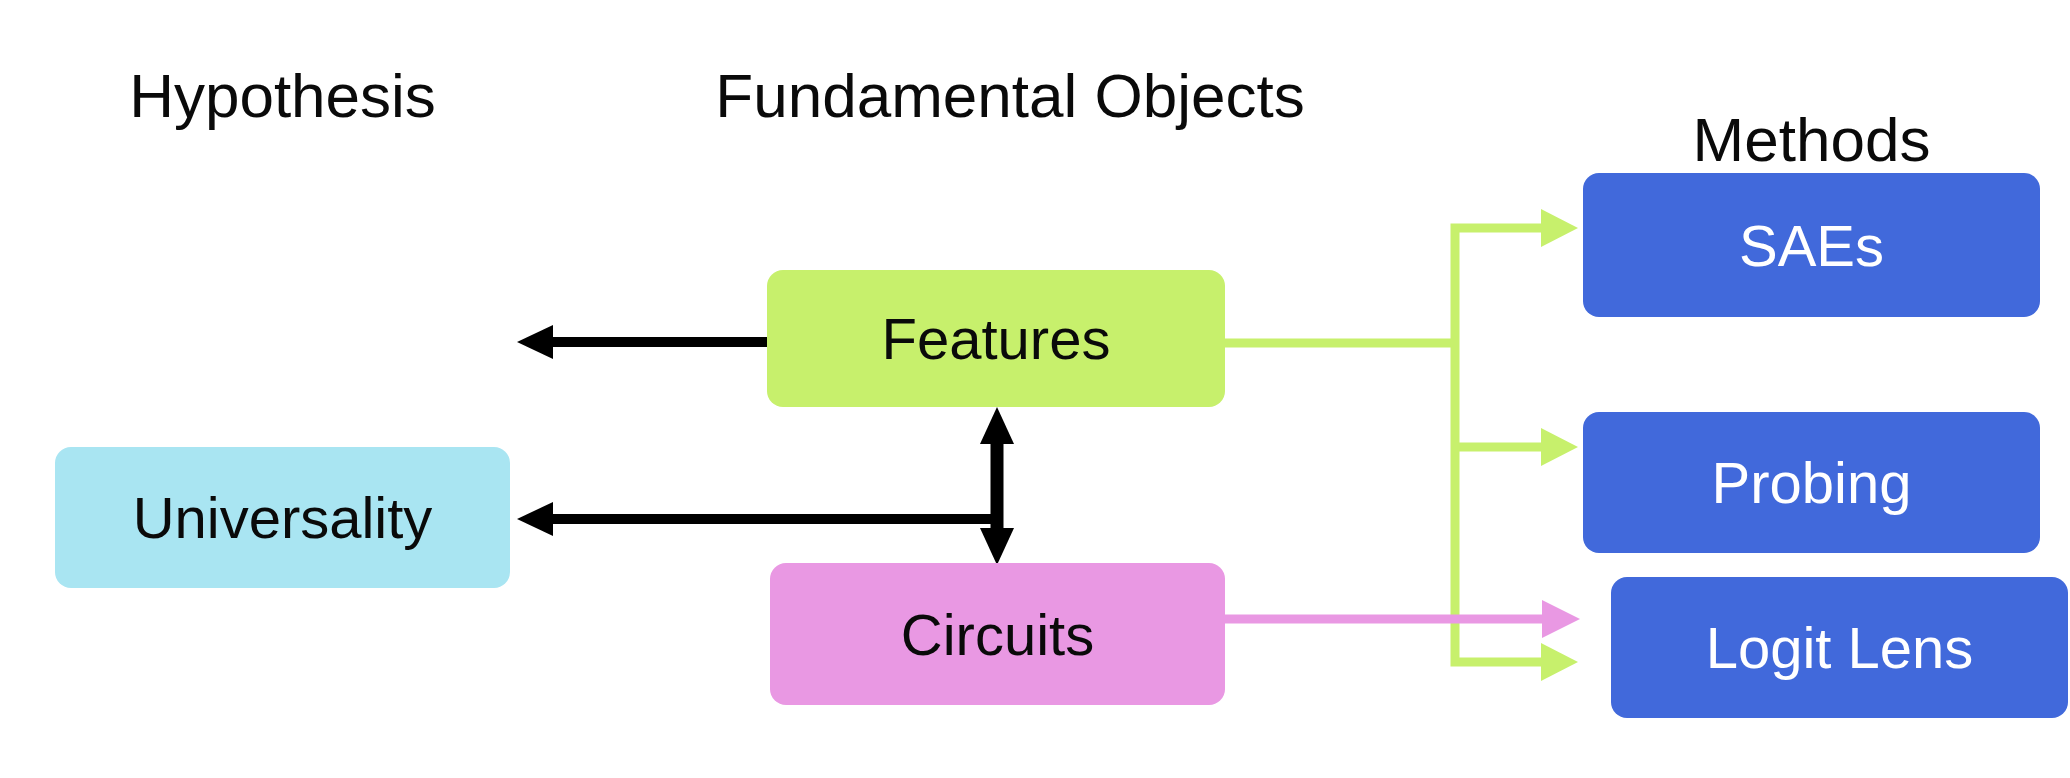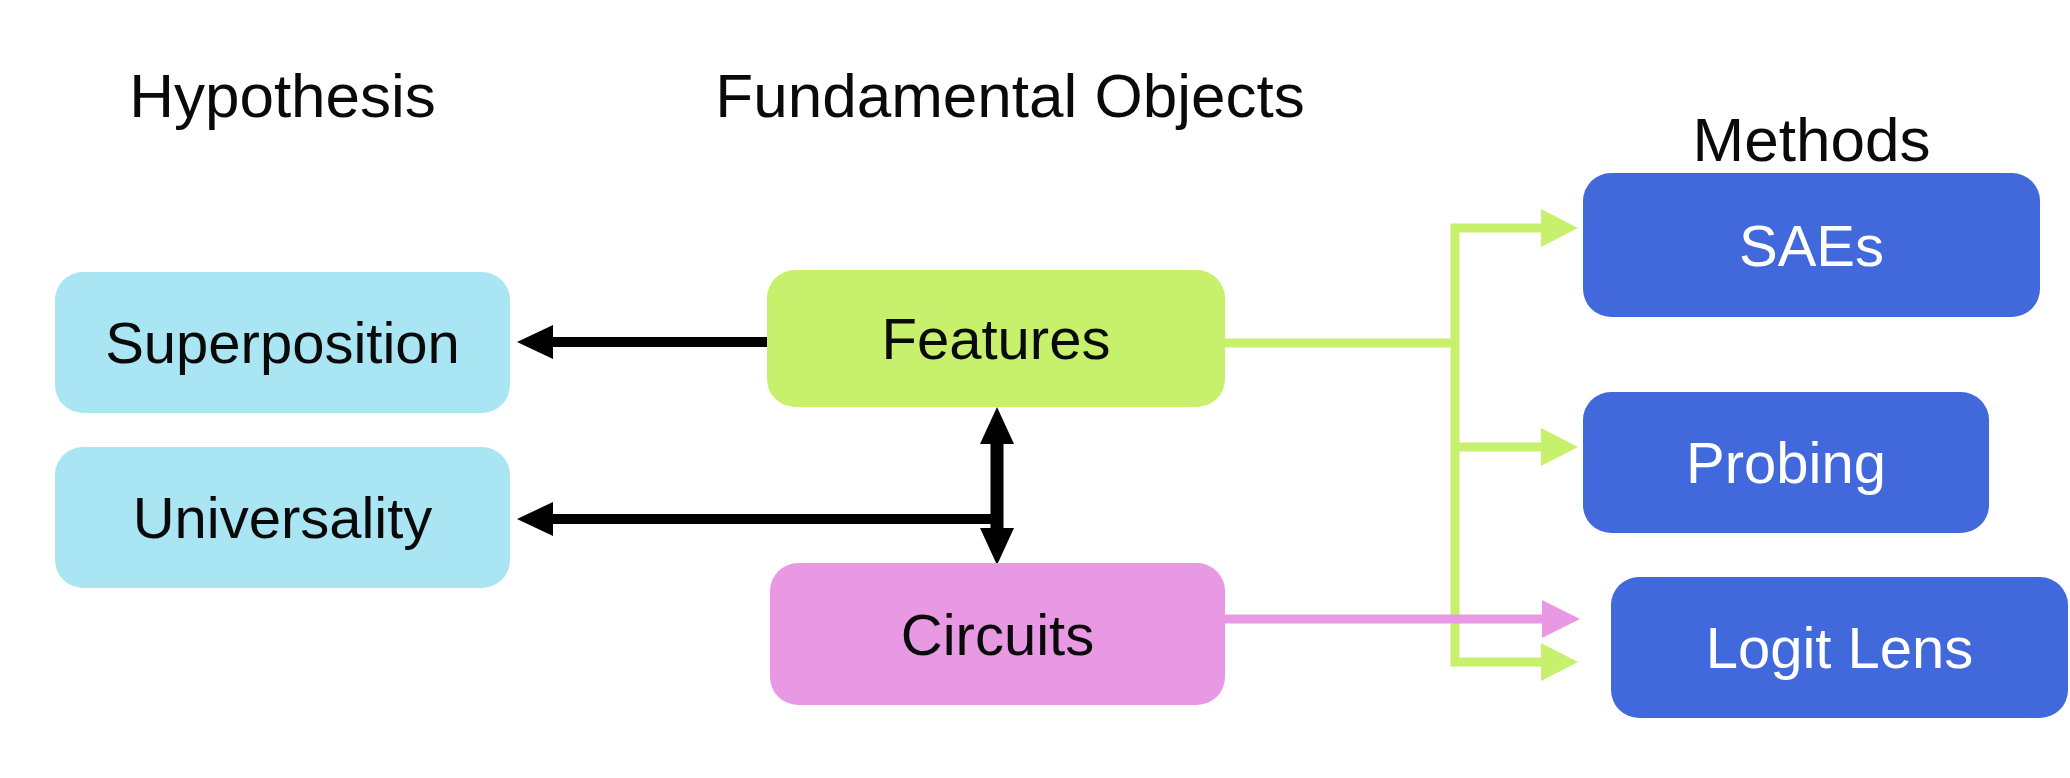--- a/index.html
+++ b/index.html
@@ -27,37 +27,37 @@
   }
   #hdr-hypothesis   { left: 55px;   top: 55px; width: 455px; height: 80px; }
   #hdr-fundamental  { left: 720px;  top: 55px; width: 580px; height: 80px; }
   #hdr-methods      { left: 1583px; top: 55px; width: 457px; height: 80px; margin-top: 44px; }
 
   .node {
     position: absolute;
     display: flex;
     align-items: center;
     justify-content: center;
-    border-radius: 28px;
+    border-radius: 16px;
     font-size: 58px;
     font-weight: 400;
     color: var(--text, #0a0a0a);
     white-space: nowrap;
   }
   .node.cyan  { background: var(--hypothesis-box, #a9e5f2); }
   .node.green { background: var(--features-box, #c7f06c); }
   .node.pink  { background: var(--circuits-box, #e998e3); text-align: center; }
   .node.blue  { background: var(--methods-box, #4169db); color: var(--methods-text, #ffffff); }
 
   #box-superposition { left: 55px;   top: 272px; width: 455px; height: 141px; }
   #box-universality  { left: 55px;   top: 447px; width: 455px; height: 141px; }
   #box-features      { left: 767px;  top: 270px; width: 458px; height: 137px; }
   #box-circuits      { left: 770px;  top: 563px; width: 455px; height: 142px; }
   #box-saes          { left: 1583px; top: 173px; width: 457px; height: 144px; }
-  #box-probing       { left: 1583px; top: 392px; width: 406px; height: 141px; }
+  #box-probing       { left: 1583px; top: 412px; width: 457px; height: 141px; }
   #box-logitlens     { left: 1583px; top: 577px; width: 457px; height: 141px; margin-left: 28px; }
 
   svg.arrows {
     position: absolute;
     left: 0; top: 0;
     width: 2070px;
     height: 778px;
   }
   .edge-black  { stroke: var(--arrow-black, #000000); fill: none; }
   .head-black  { fill: var(--arrow-black, #000000); stroke: none; }
@@ -101,21 +101,20 @@
       <polygon class="head-black" points="997,407 980,444 1014,444"></polygon>
       <polygon class="head-black" points="997,565 980,528 1014,528"></polygon>
     </g>
 
     <g>
       <line class="edge-black" x1="1002" y1="519" x2="551" y2="519" stroke-width="10"></line>
       <polygon class="head-black" points="517,519 553,502 553,536"></polygon>
     </g>
   </svg>
 
-  <div class="node cyan" id="box-superposition">Superposition</div>
   <div class="node green" id="box-features">Features</div>
 
   <div class="node cyan" id="box-universality">Universality</div>
   <div class="node pink" id="box-circuits">Circuits</div>
 
   <div class="node blue" id="box-saes">SAEs</div>
   <div class="node blue" id="box-probing">Probing</div>
   <div class="node blue" id="box-logitlens">Logit Lens</div>
 
 </div>

